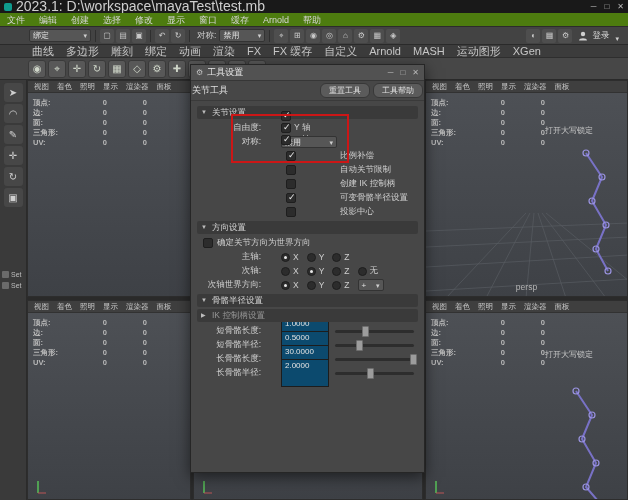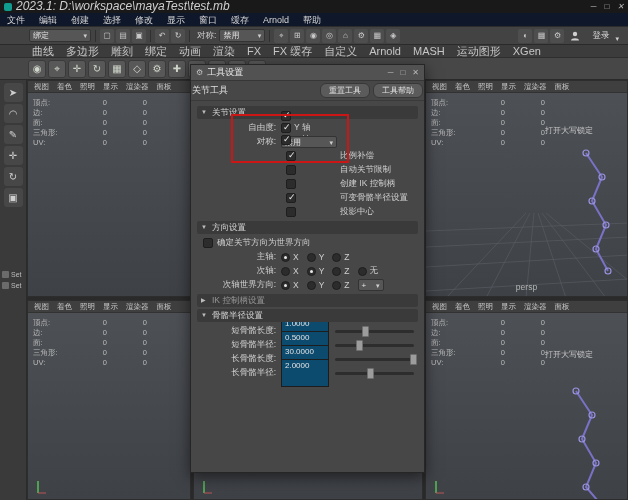--- a/index.html
+++ b/index.html
@@ -2,45 +2,45 @@
 <html><head>
 <meta charset="utf-8">
 <style>
   * { margin:0; padding:0; box-sizing:border-box; }
   html,body { width:628px; height:500px; background:#393939; overflow:hidden;
               font-family:"Liberation Sans", sans-serif; }
   #app { position:relative; width:628px; height:500px; background:#3c3c3c; }
 
   
   #titlebar { position:absolute; left:0; top:0; width:628px; height:13px;
-    background:#191919; color:#cfcfcf; font-size:12px; line-height:13px;
-    display:flex; align-items:center; padding:0 4px;font-style:italic; }
+    background:#191919; color:#cfcfcf; font-size:14px; line-height:13px;
+    display:flex; align-items:center; padding:0 4px; }
   .app-icon { width:8px; height:8px; background:#0f9b8e; border-radius:2px; margin-right:4px; }
   #titlebar .spacer, #statusline .spacer { flex:1; }
   .winctl { display:flex; gap:8px; color:#b8b8b8; font-size:8px; }
   .g-min::before{content:"─";} .g-max::before{content:"□";} .g-close::before{content:"✕";}
 
   #menubar { position:absolute; left:0; top:13px; width:628px; height:14px;
-    background:#0f172a; border-bottom:1px solid #2c2c2c; display:flex; align-items:center; }
+    background:#4d7c0f; border-bottom:1px solid #2c2c2c; display:flex; align-items:center; }
   .menu-item { font-size:9px; color:#d6d6d6; padding:0 7px; line-height:14px; cursor:default; }
 
   #statusline { position:absolute; left:0; top:27px; width:628px; height:18px;
     background:#434343; border-bottom:1px solid #2a2a2a; display:flex; align-items:center; padding:0 3px; }
   .dd { display:flex; align-items:center; height:13px; background:#565656;
     border:1px solid #333; border-radius:2px; font-size:8px; color:#e2e2e2; padding:0 3px; }
   .dd .ddtext { padding-right:4px; }
   .arr::before { content:"▾"; font-size:7px; color:#cfcfcf; }
   .menuset { width:62px; margin-left:26px; justify-content:space-between; }
   .vsep { width:1px; height:12px; background:#2f2f2f; margin:0 4px; }
   .igroup { display:flex; gap:2px; }
   .sicon { width:14px; height:14px; background:#4e4e4e; border-radius:2px; color:#c9c9c9;
     font-size:8px; display:flex; align-items:center; justify-content:center; }
   .sym-label { font-size:8.5px; color:#cccccc; margin:0 3px; }
   .symdd { width:46px; justify-content:space-between; }
-  .signin { display:flex; align-items:center; gap:12px; font-size:8.5px; color:#dddddd;
+  .signin { display:flex; align-items:center; gap:4px; font-size:8.5px; color:#dddddd;
     padding:0 6px; height:15px; }
   #signin-chevron { margin-right:6px; }
 
   #shelf-tabs { position:absolute; left:0; top:45px; width:628px; height:13px;
     background:#3c3c3c; border-bottom:1px solid #2e2e2e; display:flex; align-items:center; padding-left:26px; }
   .shelf-tab { font-size:11px; color:#c7c7c7; padding:0 6px; line-height:13px; }
   #shelf-icons { position:absolute; left:0; top:58px; width:628px; height:22px;
     background:#474747; border-bottom:1px solid #2a2a2a; display:flex; align-items:center; gap:2px; padding-left:28px; }
   .shelf-icon { width:18px; height:18px; background:#585858; border:1px solid #3a3a3a; border-radius:3px;
     color:#cfd6c9; font-size:10px; display:flex; align-items:center; justify-content:center; }
@@ -54,21 +54,21 @@
   .set-row { display:flex; align-items:center; gap:2px; font-size:7px; color:#bdbdbd; padding:2px 2px; }
   .set-ic { width:7px; height:7px; background:#6b6b6b; border-radius:1px; flex:none; }
 
   
   .pane { position:absolute; background:linear-gradient(180deg,#4e5156 0%, #3e4146 100%);
     border:1px solid #2d2d2d; overflow:hidden; }
   .pane-menubar { height:12px; background:#3f3f3f; border-bottom:1px solid #323232;
     display:flex; align-items:center; padding-left:2px; }
   .pmenu-item { font-size:7.5px; color:#c8c8c8; padding:0 4px; line-height:12px; white-space:nowrap; }
   .hud { position:absolute; left:5px; top:17px; }
-  .hud-row { display:flex; font-size:7.5px; color:#b9b9b9; line-height:10px; }
+  .hud-row { display:flex; font-size:7.5px; color:#b9b9b9; line-height:10px;font-weight:bold; }
   .hud-label { width:38px; }
   .hud-v1 { width:36px; text-align:right; }
   .hud-v2 { width:40px; text-align:right; }
   .capslock { position:absolute; right:34px; top:44px; font-size:8px; color:#c8c8c8; }
   .cam-label { position:absolute; bottom:4px; left:0; width:100%; text-align:center;
     font-size:8.5px; color:#b4b4b4; }
   .axis { position:absolute; left:5px; bottom:3px; }
   .skel { position:absolute; left:0; top:12px; }
   .splitter { position:absolute; background:#2a2a2a; }
 
@@ -83,21 +83,21 @@
   #tw-toolname { font-size:9px; color:#e0e0e0; flex:1; }
   .tw-btn { font-size:8px; color:#e0e0e0; background:#5b5b5b; border:1px solid #383838;
     border-radius:6px; height:15px; line-height:13px; padding:0 8px; margin-left:3px; }
   #tw-content { position:relative; padding:3px 6px; }
   .sec-h { position:relative; height:13px; background:#3a3a3a; border-radius:2px; margin:2px 0;
     font-size:8.5px; color:#d5d5d5; line-height:13px; padding-left:15px; }
   .sec-h::before { content:"▼"; position:absolute; left:4px; font-size:6px; color:#bcbcbc; }
   .sec-h.collapsed { color:#969696; }
   .sec-h.collapsed::before { content:"▶"; }
   .row { display:flex; align-items:center; height:14px; font-size:8.5px; color:#cfcfcf; }
-  .lab { width:84px; text-align:right; padding-right:5px; white-space:nowrap; }
+  .lab { width:84px; text-align:right; padding-right:20px; white-space:nowrap; }
   .cb { width:10px; height:10px; background:#2c2c2c; border:1px solid #1e1e1e; border-radius:2px;
     position:relative; flex:none; }
   .cb.on::after { content:"✓"; position:absolute; left:1px; top:-2px; font-size:9px; color:#e8e8e8; }
   .opt-pair { display:flex; align-items:center; margin-right:8px; }
   .opt-pair .olabel { margin-left:3px; }
   .radio { width:9px; height:9px; border-radius:50%; background:#2c2c2c; border:1px solid #1e1e1e;
     position:relative; flex:none; }
   .radio.on::after { content:""; position:absolute; left:2px; top:2px; width:3px; height:3px;
     border-radius:50%; background:#e8e8e8; }
   .indent { margin-left:89px;gap:40px; }
@@ -608,23 +608,23 @@
             <span class="radio"></span>
             <span class="olabel">Z</span>
           </span>
           </span>
         <div class="dd tiny">
           <span class="ddtext">+</span>
           <span class="arr"></span>
         </div>
       </div>
 
+      <div class="sec-h">骨骼半径设置</div>
+
       <div class="sec-h collapsed">IK 控制柄设置</div>
-
-      <div class="sec-h">骨骼半径设置</div>
 
       <div>
 
       <div class="row">
           <span class="lab">短骨骼长度:</span>
           <span class="field">1.0000</span>
           <span class="slider">
             <span class="track"></span>
             <span class="handle" style="left: 34%;"></span>
           </span>

